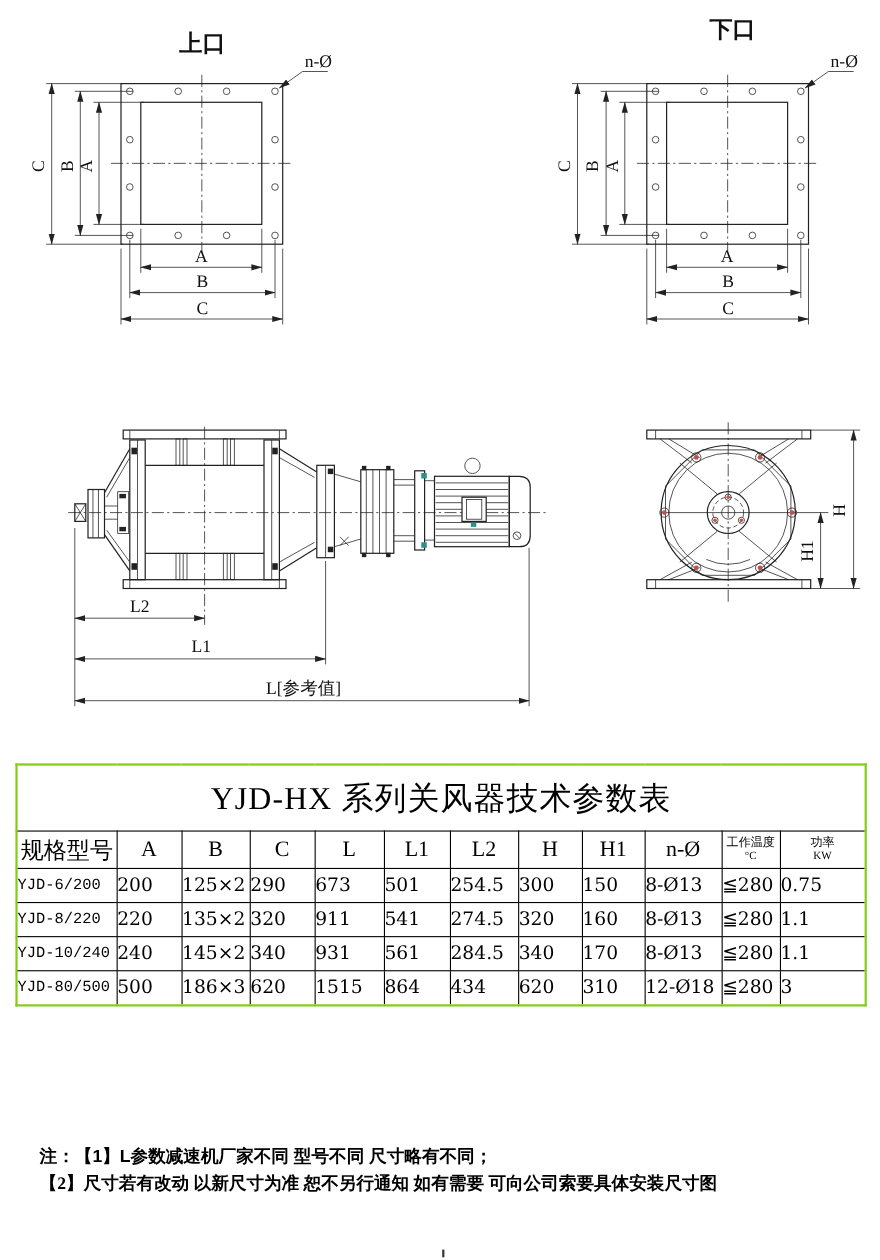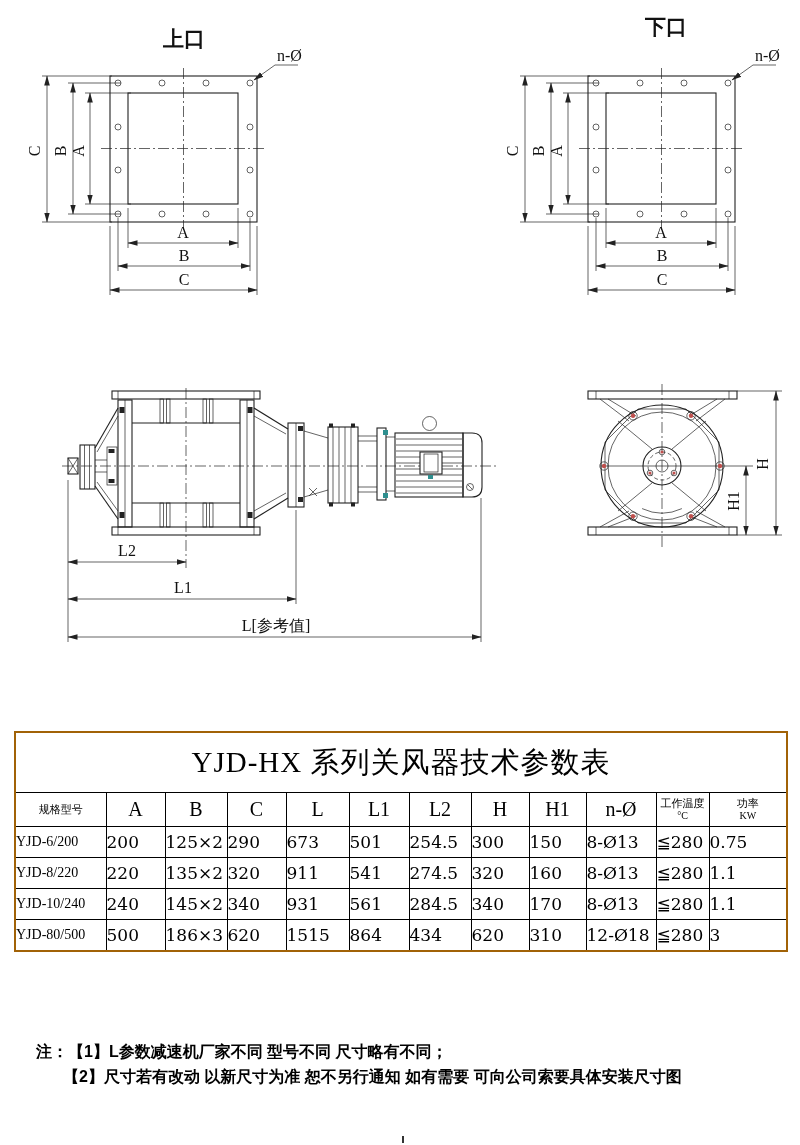--- a/index.html
+++ b/index.html
@@ -12,41 +12,41 @@
   .thin{stroke:#222;fill:none;stroke-width:0.7;}
   .cl{stroke:#222;fill:none;stroke-width:0.7;stroke-dasharray:11 3 2 3;}
   .dim{stroke:#222;fill:none;stroke-width:0.7;marker-start:url(#ar);marker-end:url(#ar);}
   .dimtxt{font-family:"Liberation Serif","DejaVu Serif",serif;font-size:16px;fill:#111;stroke:none;}
   .cjk-title{font-family:"Liberation Serif","DejaVu Serif",serif;font-size:21px;font-weight:bold;fill:#111;stroke:none;text-anchor:middle;}
   .dark{fill:#222;stroke:none;}
   .teal{fill:#2f8f8f;stroke:none;}
   .redc{fill:#c0504d;stroke:none;}
 
   .ptable{
-    position:absolute;left:14px;top:731px;width:772px;
-    border-collapse:collapse;table-layout:fixed;border:2px solid #a16207;
+    position:absolute;left:14px;top:694px;width:772px;
+    border-collapse:collapse;table-layout:fixed;border:2px solid #84cc16;
   }
   .ptable td,.ptable th{border:1px solid #000;padding:0;vertical-align:middle;overflow:hidden;white-space:nowrap;}
   .title-cell{height:59px;text-align:center;font-size:29px;letter-spacing:1px;font-weight:normal;}
   .hrow th{height:33px;text-align:center;font-weight:normal;}
-  .h-model{font-size:11px;}
+  .h-model{font-size:21px;}
   .h-letter{font-size:20px;}
   .h-small{font-size:11px;line-height:1.15;}
   .h-small .l2{font-size:10px;display:block;}
   .ptable tbody td{height:30px;text-align:left;}
-  .c-model{font-size:14px;padding-left:4px;font-family:Liberation Serif, serif;}
+  .c-model{font-size:14px;padding-left:4px;font-family:Liberation Mono, monospace;}
   .c-num{font-size:17px;padding-left:6px;font-family:"DejaVu Serif","DejaVu Sans",serif;}
 
   .notes{
     position:absolute;left:36px;top:1039px;width:720px;
     font-family:"Liberation Sans","DejaVu Sans",sans-serif;font-weight:700;
     font-size:16px;line-height:25px;color:#000;
   }
   .note-line{white-space:nowrap;}
-  .note-line .indent{margin-left:27px;display:inline-block;}
+  .note-line .indent{display:inline-block;font-family:Liberation Serif, serif;}
   .artifact{position:absolute;left:402px;top:1136px;width:2px;height:7px;background:#333;}
 </style>
 </head>
 <body>
 
 <svg class="drawing" width="800" height="680" viewBox="0 0 800 680">
   <defs>
     <marker id="ar" markerWidth="11" markerHeight="8" refX="9.5" refY="4" orient="auto-start-reverse" markerUnits="userSpaceOnUse">
       <path d="M0,1.2 L10,4 L0,6.8 Z" fill="#222"></path>
     </marker>

